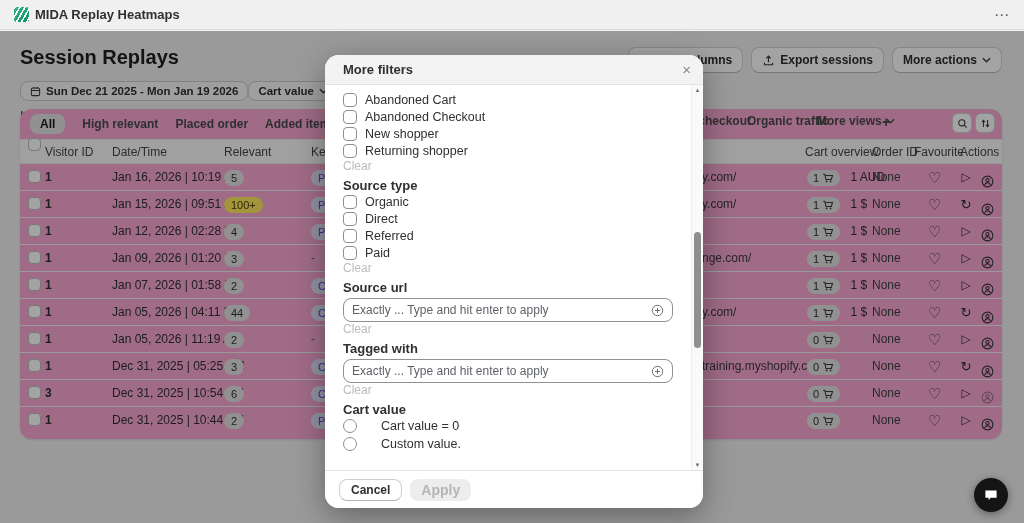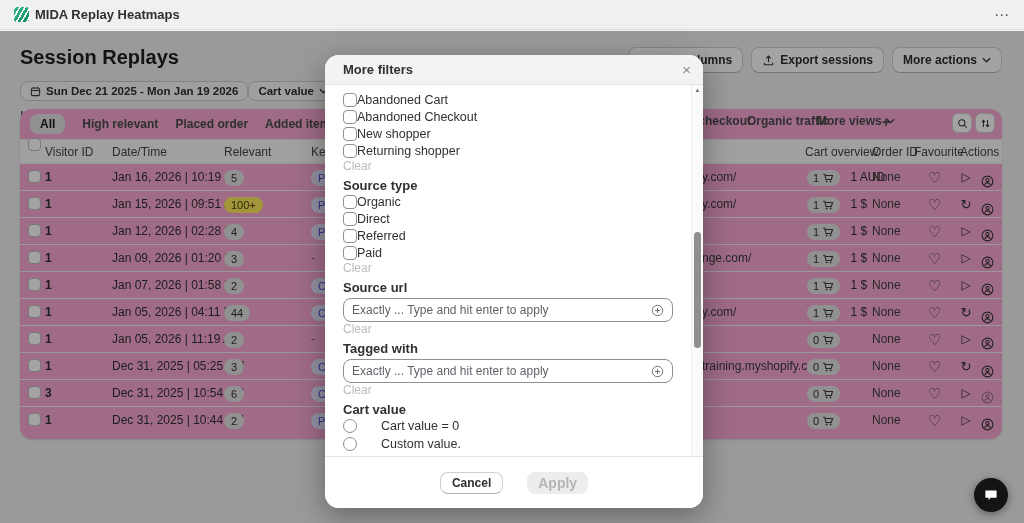--- a/index.html
+++ b/index.html
@@ -79,31 +79,31 @@
     background:rgba(0,0,0,0.36); z-index:50; }
 
   
   .modal { position:absolute; top:55px; left:325px; width:378px; height:453px; background:#fff;
     border-radius:14px; box-shadow:0 8px 30px rgba(0,0,0,.35); z-index:100; overflow:hidden; }
   .m-head { position:absolute; top:0; left:0; right:0; height:30px; background:#f3f3f3;
     border-bottom:1px solid #e3e3e3; }
   .m-title { position:absolute; left:18px; top:0; line-height:30px; font-size:13px; font-weight:bold; }
   .m-close { position:absolute; right:12px; top:0; line-height:30px; font-size:15px; color:#8a8a8a; cursor:pointer; }
   .m-body { position:absolute; top:30px; bottom:38px; left:0; right:12px; overflow:hidden; padding:6px 18px 0; }
-  .cb-row { display:flex; align-items:center; height:17px; font-size:12.5px; color:#303030; cursor:pointer; }
+  .cb-row { display:flex; align-items:center; gap:8px; height:17px; font-size:12.5px; color:#303030; cursor:pointer; }
   .m-cb { flex:0 0 auto; width:14px; height:14px; border:1.5px solid #8f8f8f; border-radius:4px; background:#fff; }
   .m-clear { height:12px; line-height:12px; font-size:12px; color:#bcbcbc; cursor:default; margin:1px 0; }
   .sec-h { height:15px; line-height:15px; font-size:13px; font-weight:bold; margin-top:6px; }
   .f-input { height:24px; border:1px solid #8c9196; border-radius:8px; display:flex; align-items:center;
     justify-content:space-between; padding:0 8px; margin:3px 0 1px; cursor:text; }
   .f-input .ph { font-size:12px; color:#5f6368; }
   .radio-row { display:flex; align-items:center; gap:24px; height:18px; font-size:12.5px; cursor:pointer; }
   .m-radio { flex:0 0 auto; width:14px; height:14px; border:1.5px solid #8f8f8f; border-radius:50%; background:#fff; }
-  .m-foot { position:absolute; bottom:0; left:0; right:0; height:52px; border-top:1px solid #e3e3e3;
-    background:#fff; display:flex; align-items:center; justify-content:center; gap:24px; padding:0 14px; }
+  .m-foot { position:absolute; bottom:0; left:0; right:0; height:38px; border-top:1px solid #e3e3e3;
+    background:#fff; display:flex; align-items:center; justify-content:flex-start; gap:8px; padding:0 14px; }
   .btn-cancel { height:22px; padding:0 11px; background:#fff; border:1px solid #cfcfcf; border-bottom-color:#b5b5b5;
     border-radius:8px; font-size:12px; font-weight:bold; color:#303030; cursor:pointer; }
   .btn-apply { height:22px; padding:0 11px; background:#ededed; border:none; border-radius:8px;
     font-size:14px; font-weight:bold; color:#b5b5b5; cursor:not-allowed; }
   .m-scroll { position:absolute; top:30px; bottom:38px; right:0; width:12px; background:#fafafa;
     border-left:1px solid #eeeeee; }
   .m-scroll .arr { position:absolute; left:0; width:11px; text-align:center; font-size:6px; color:#6f6f6f; }
   .arr-up { top:2px; } .arr-dn { bottom:2px; }
   .m-thumb { position:absolute; left:2px; top:147px; width:7px; height:116px; background:#8f8f8f; border-radius:4px; }
 

